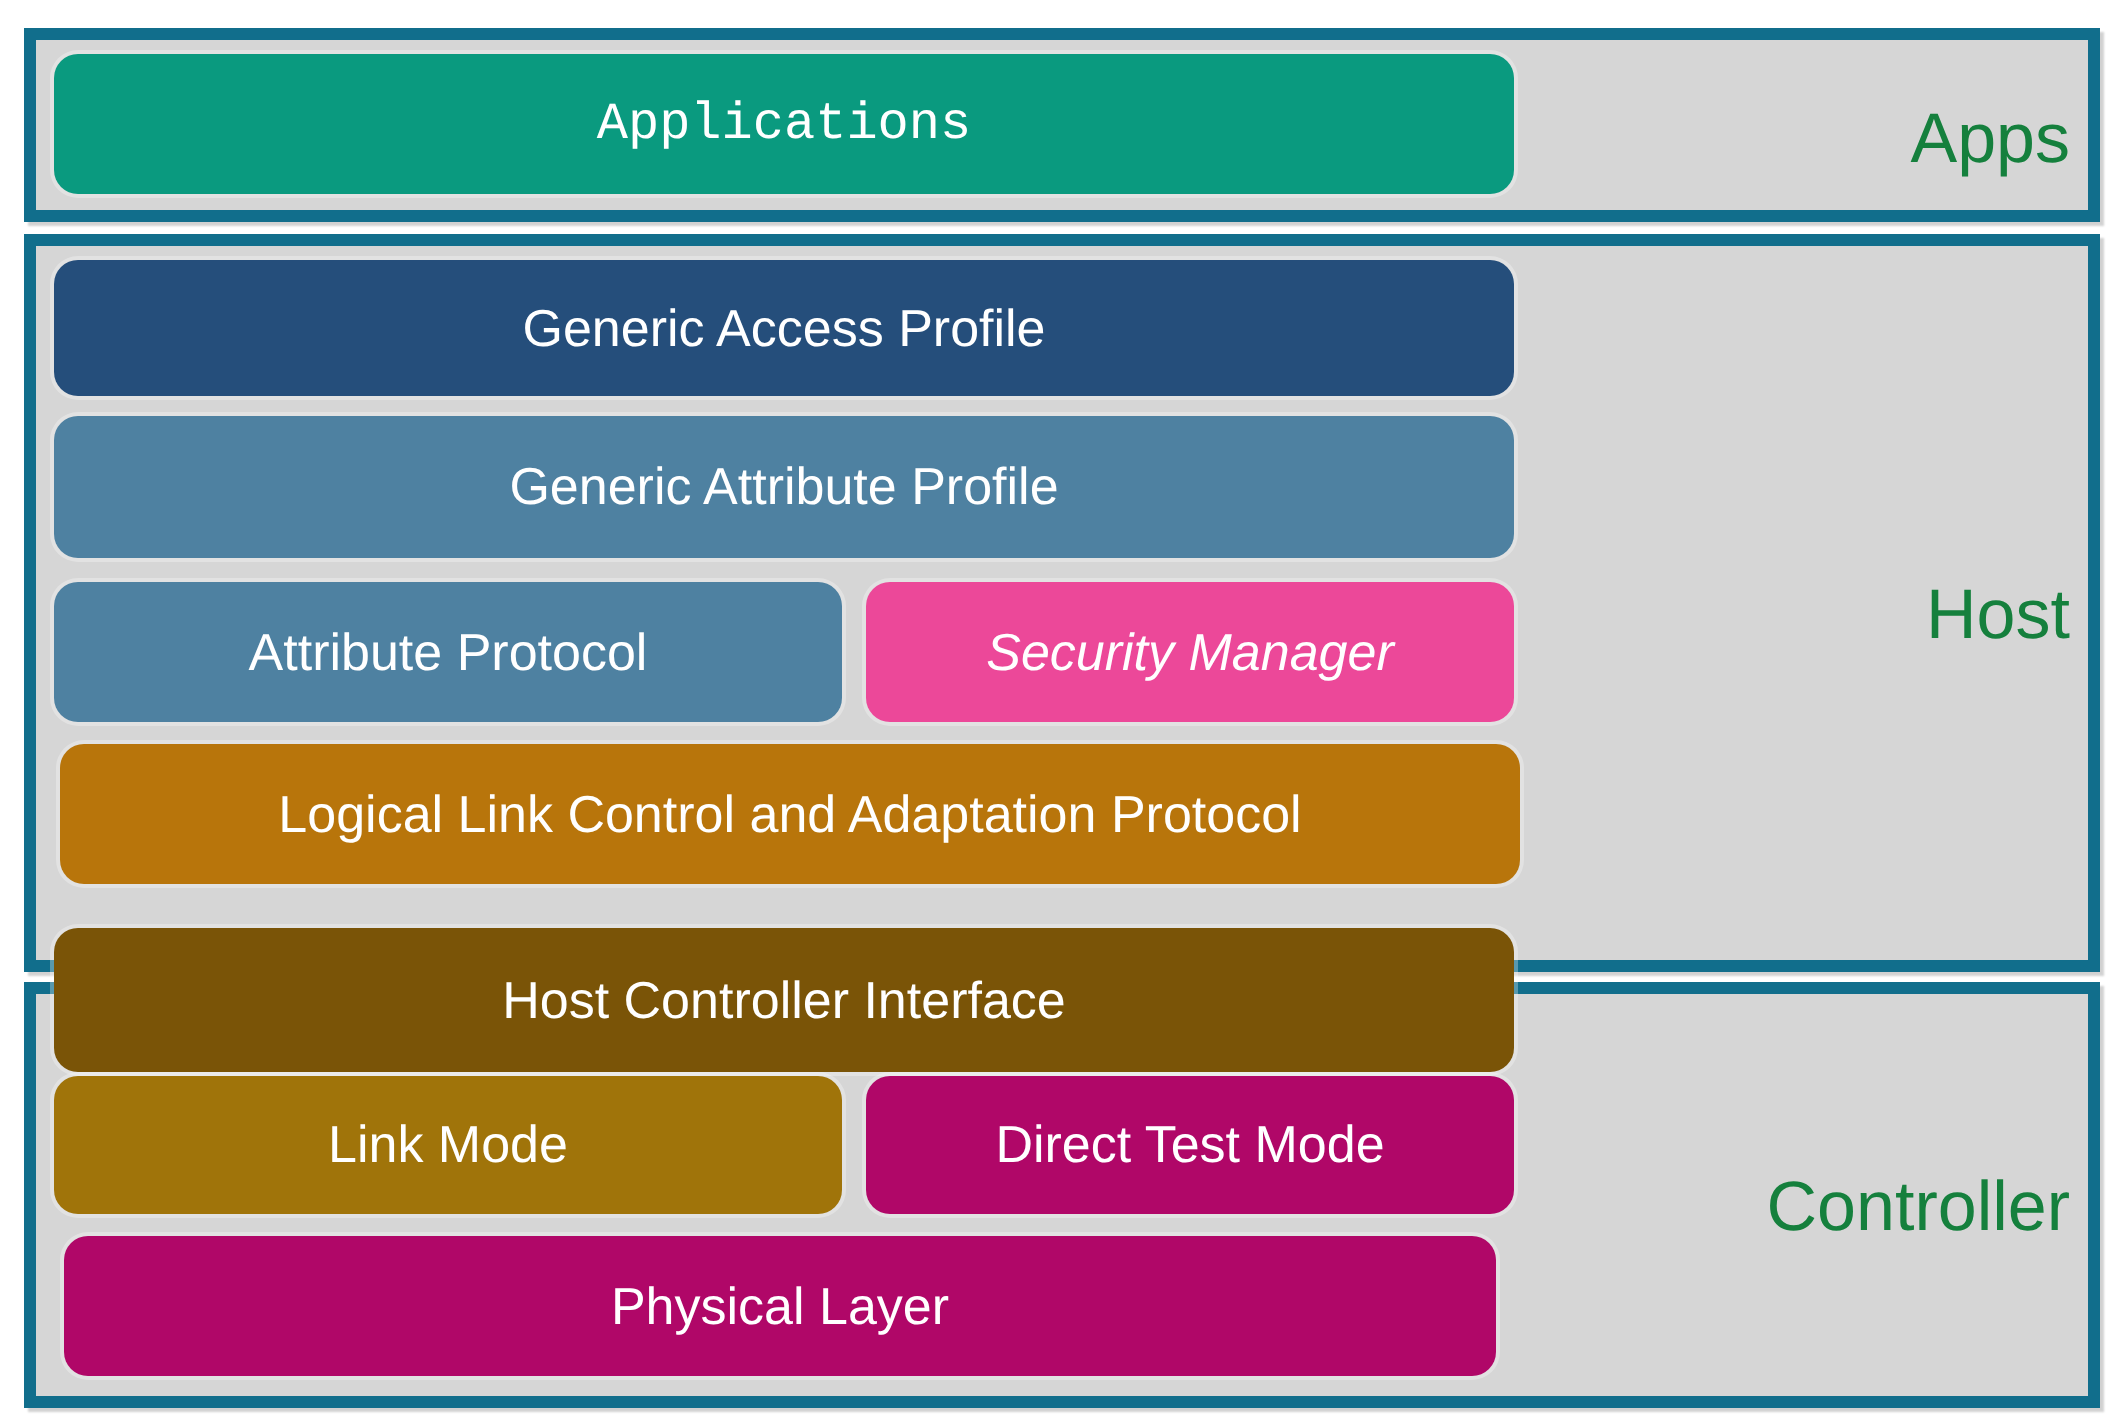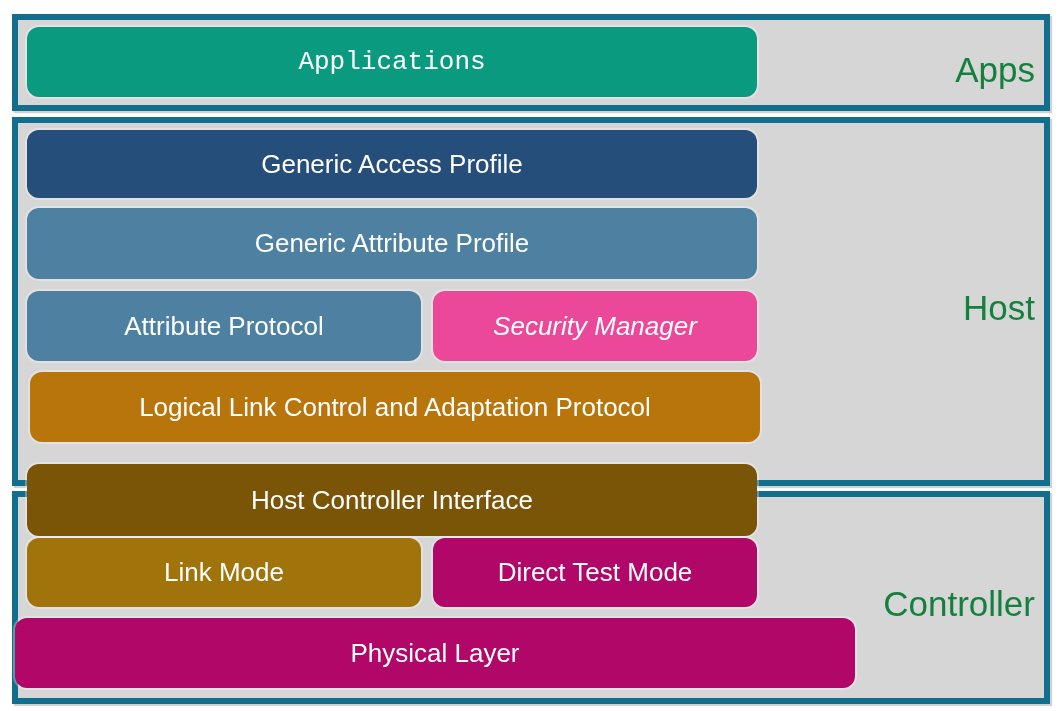--- a/index.html
+++ b/index.html
@@ -55,21 +55,21 @@
   }
   #bar-applications{left:27px;top:27px;width:730px;height:70px;font-family:Liberation Mono, monospace;}
   #bar-gap         {left:27px;top:130px;width:730px;height:68px;}
   #bar-gatt        {left:27px;top:208px;width:730px;height:71px;}
   #bar-att         {left:27px;top:291px;width:394px;height:70px;}
   #bar-smp         {left:433px;top:291px;width:324px;height:70px;}
   #bar-l2cap       {left:30px;top:372px;width:730px;height:70px;}
   #bar-hci         {left:27px;top:428px;width:730px;height:72px;margin-top:36px;}
   #bar-ll          {left:27px;top:538px;width:394px;height:69px;}
   #bar-dtm         {left:433px;top:538px;width:324px;height:69px;}
-  #bar-phy         {left:15px;top:618px;width:840px;height:70px;}
+  #bar-phy         {left:32px;top:618px;width:716px;height:70px;}
 </style>
 </head>
 <body>
 
 <div id="canvas">
 
   <div class="frame" id="frame-apps"></div>
   <div class="frame" id="frame-host"></div>
   <div class="frame" id="frame-controller"></div>
 

